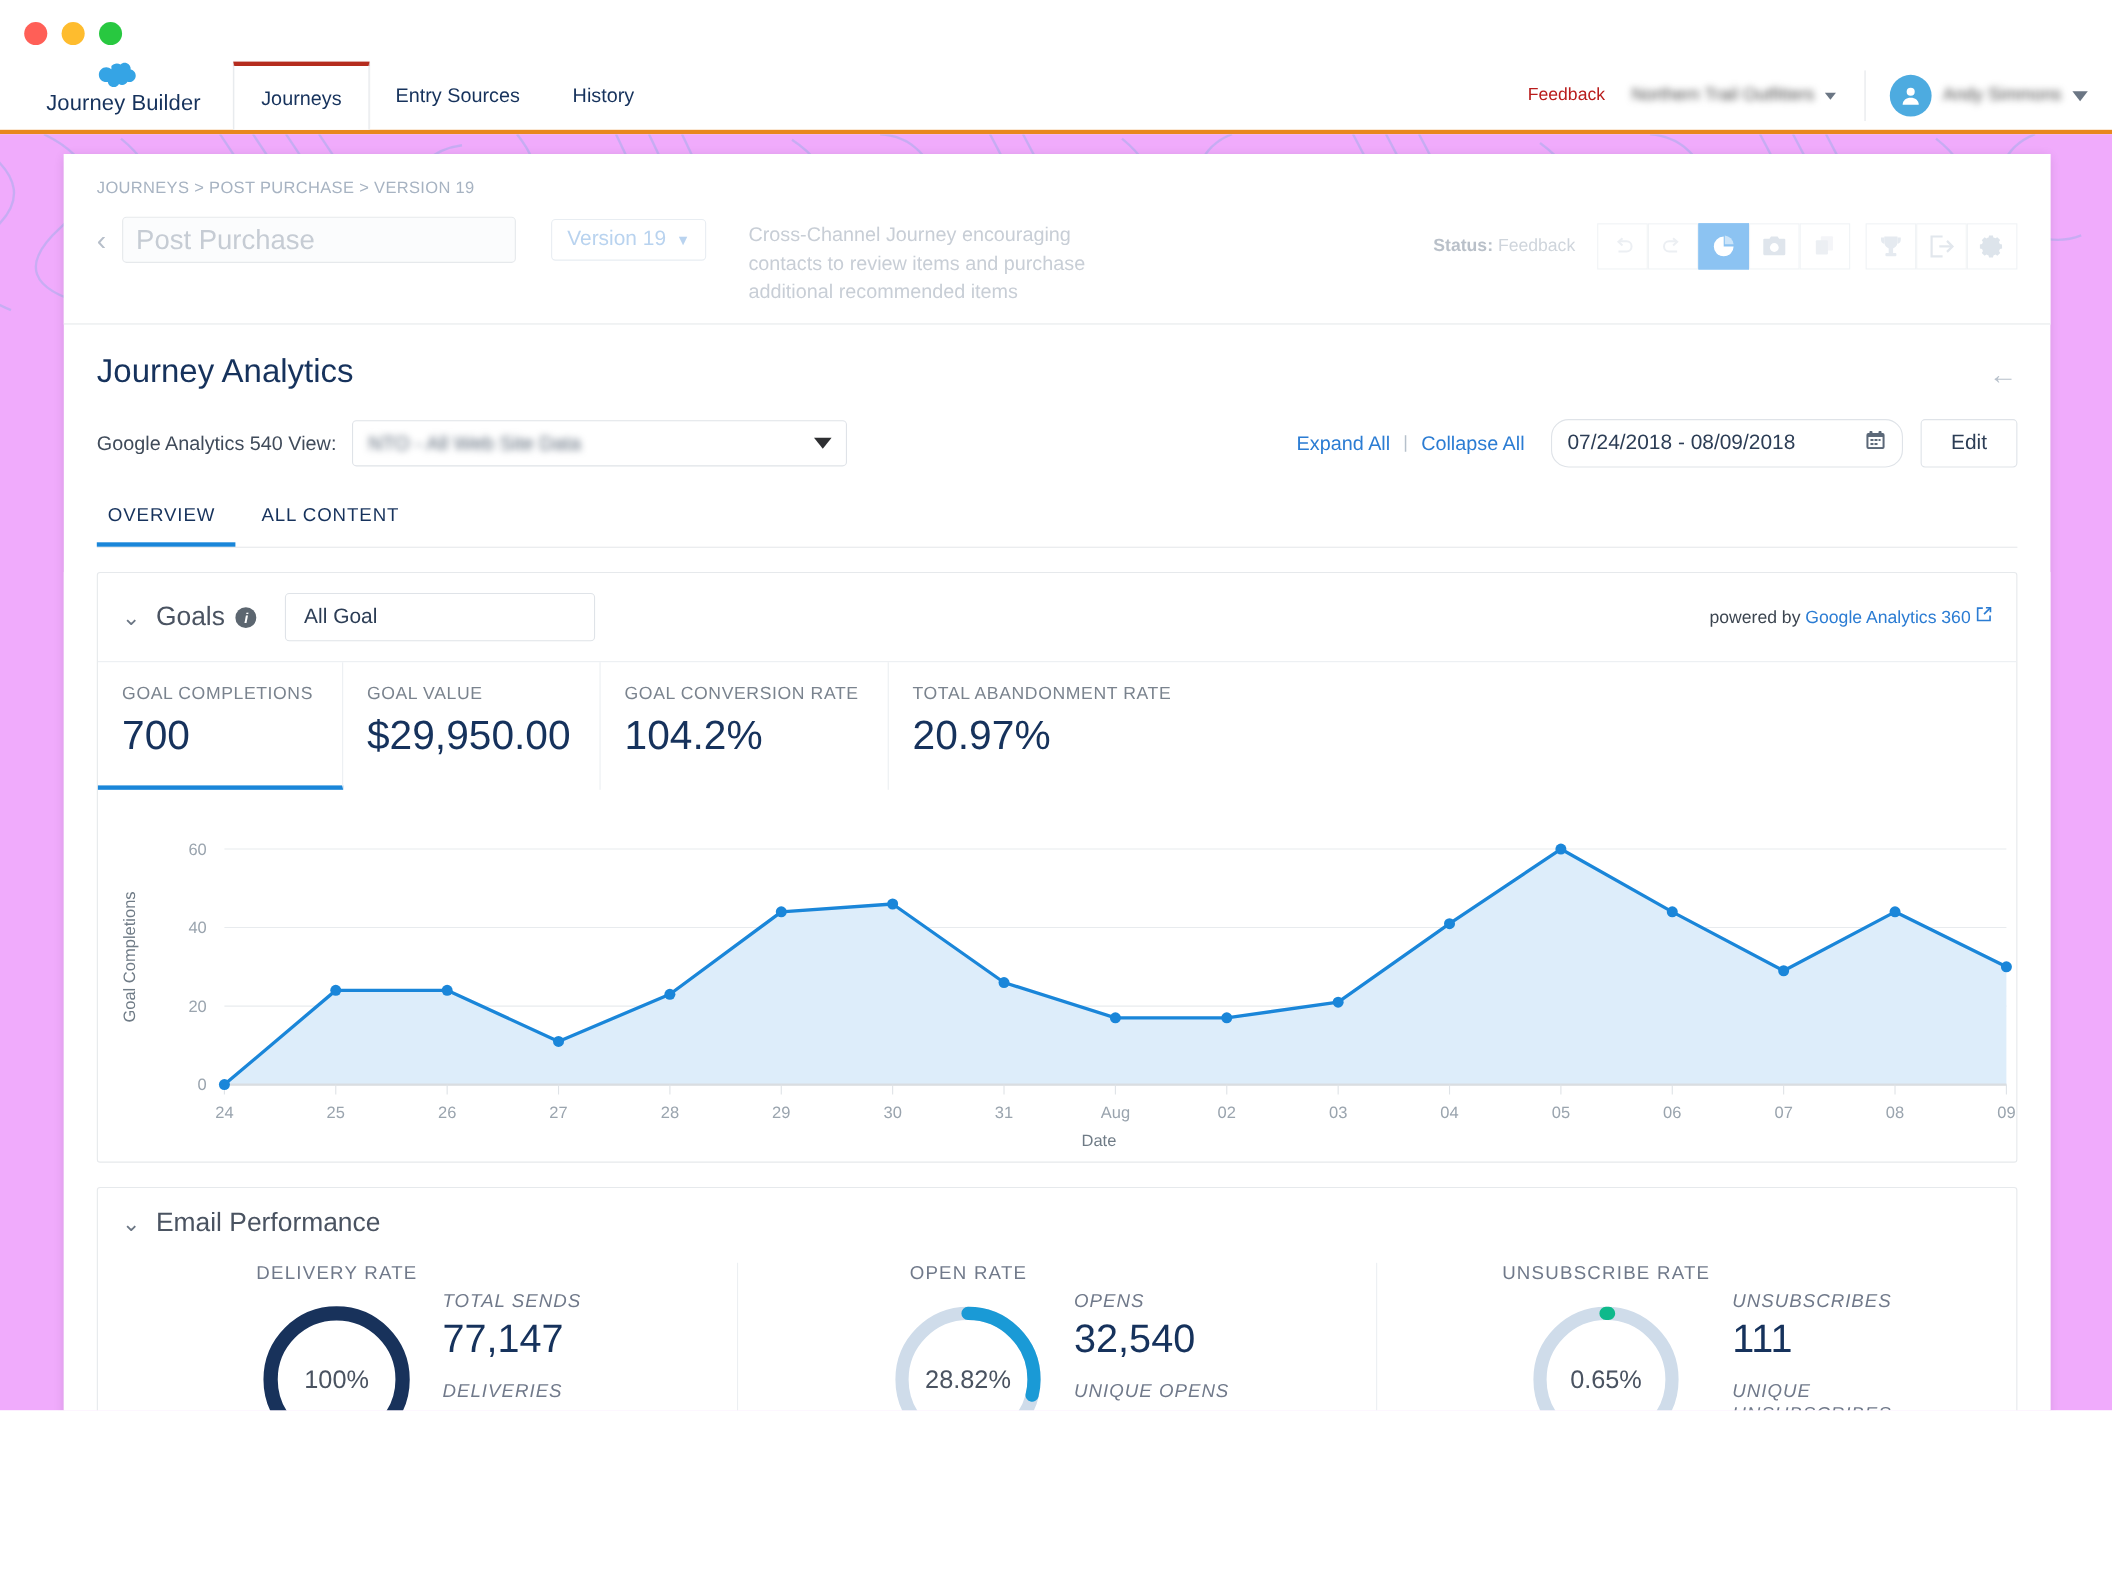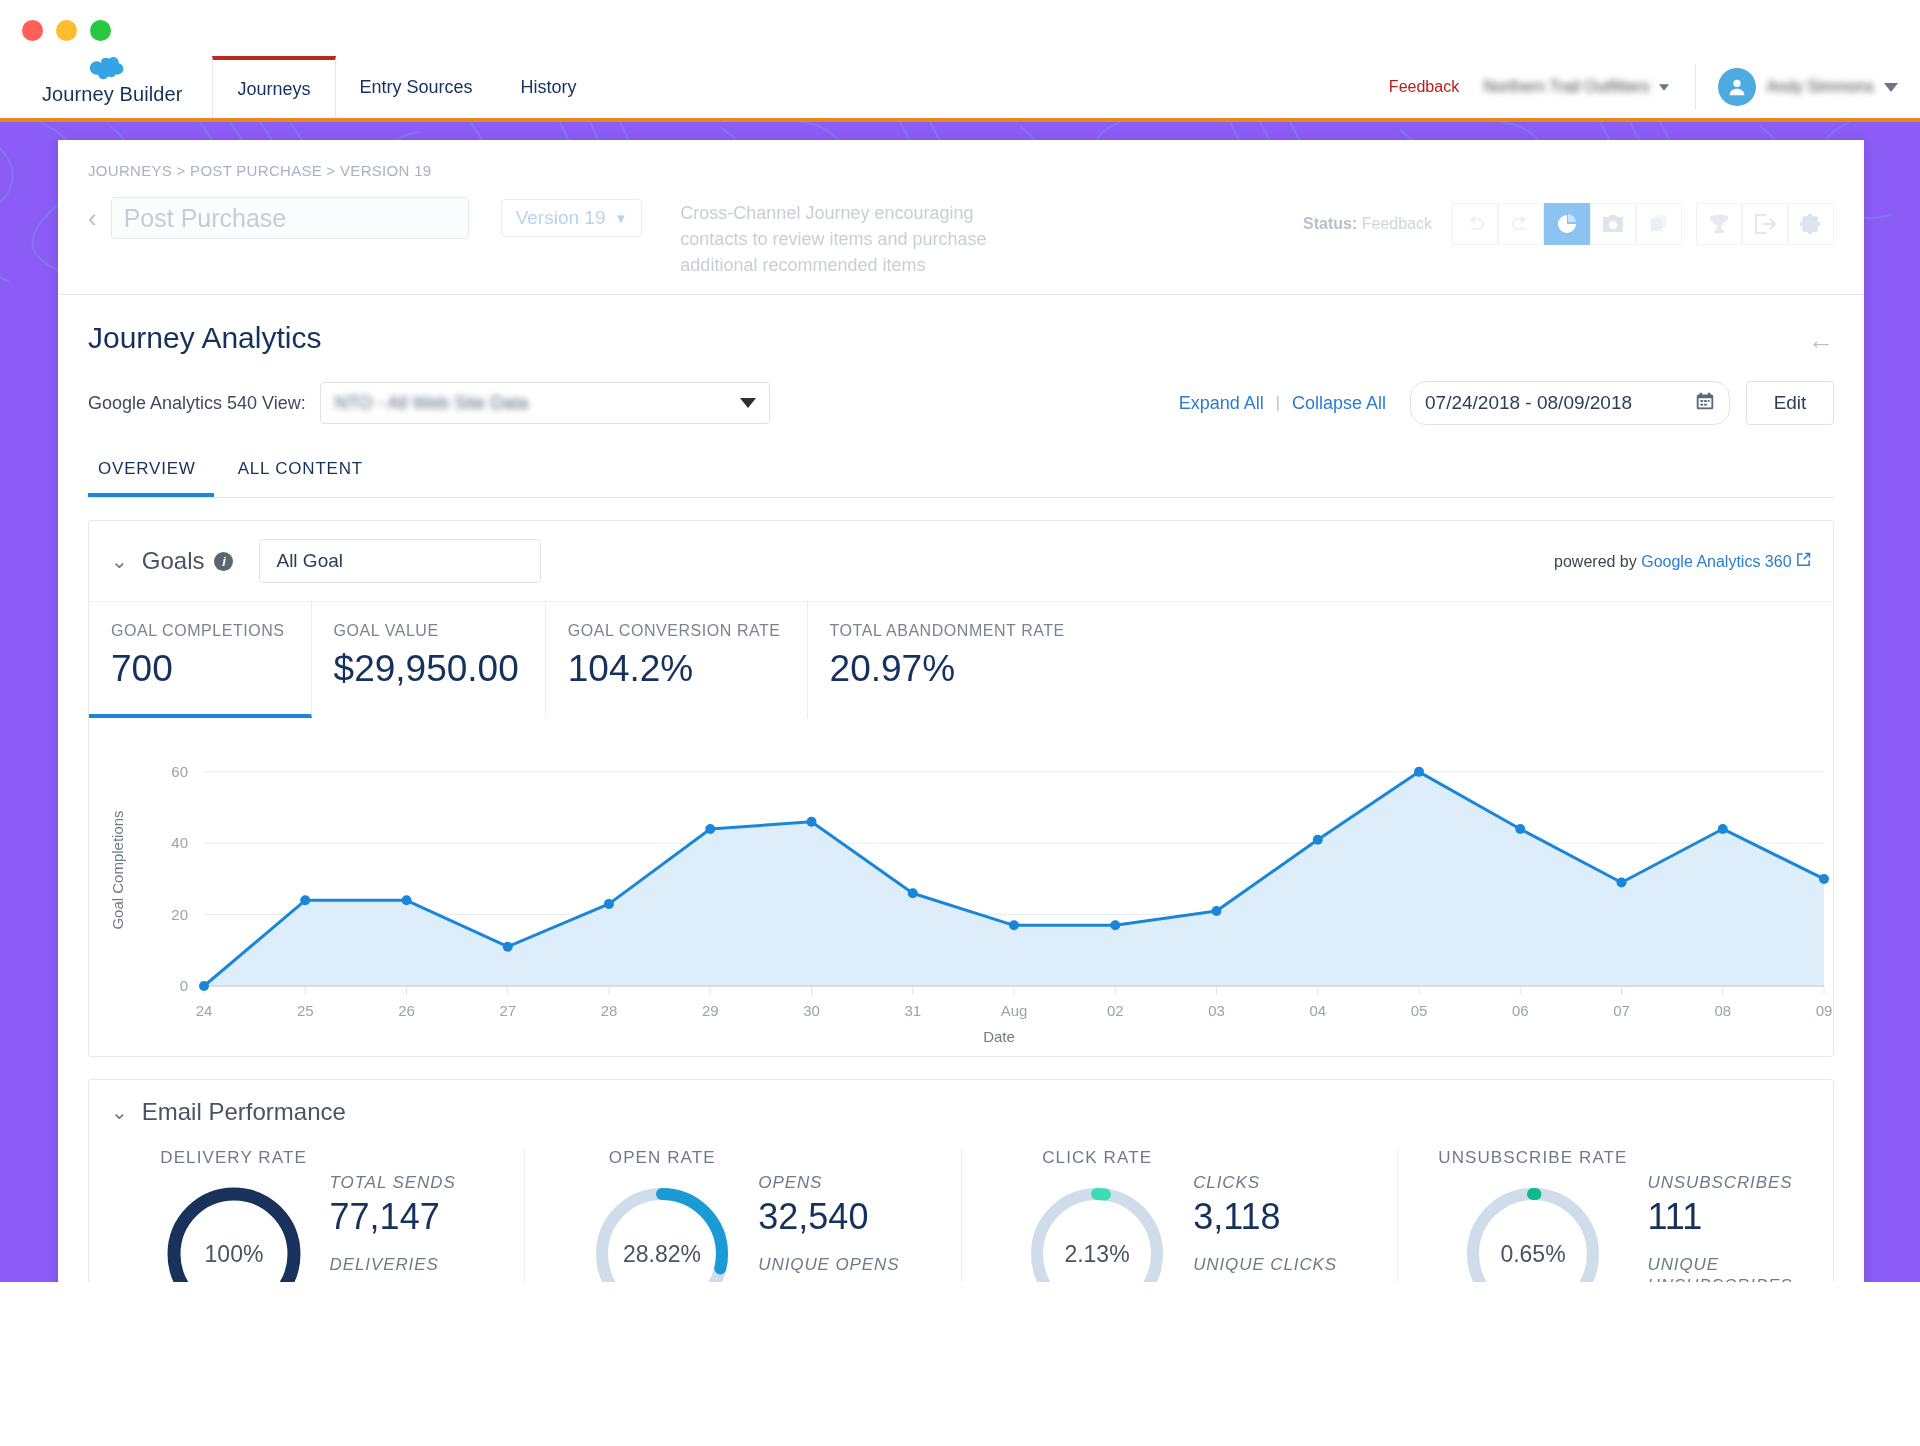--- a/index.html
+++ b/index.html
@@ -29,21 +29,21 @@
                    border-top:4px solid #b52c1e; height:62px; box-shadow:0 -1px 2px rgba(0,0,0,.04); z-index:3;}
   .appbar-right{ margin-left:auto; display:flex; align-items:center; height:62px; padding-right:22px; gap:20px;}
   .feedback{ font-size:16px; color:#b91c1c; cursor:pointer;}
   .blurtext{ color:#4a4a4a; filter:blur(3.2px); font-size:16px; white-space:nowrap;}
   .orgchip{ display:flex; align-items:center; gap:8px; padding:0 4px;}
   .usrchip{ display:flex; align-items:center; gap:10px; border-left:1px solid #e3e6ea; padding-left:22px; height:46px;}
   .avatar{ width:38px; height:38px; border-radius:50%; background:#4dabe0; display:flex; align-items:center; justify-content:center;}
   .caret{ width:0;height:0;border-left:7px solid transparent;border-right:7px solid transparent;border-top:9px solid #6b7684;}
 
   
-  .band{ position:relative; height:1160px; background:#8b5cf6; overflow:hidden;}
+  .band{ position:relative; height:1160px; background:#f0abfc; overflow:hidden;}
   .band svg.pattern{ position:absolute; inset:0; opacity:.38;}
 
   
   .card{ position:absolute; left:58px; top:18px; width:1806px; background:#fff; box-shadow:0 2px 10px rgba(0,0,0,.12);}
 
   
   .jheader{ padding:22px 30px 16px 30px; border-bottom:1px solid #e6e9ec; background:#fff;}
   .crumb{ font-size:15px; color:#a7b3c2; letter-spacing:.3px;}
   .jrow{ display:flex; align-items:flex-start; margin-top:18px;}
   .backarrow{ font-size:26px; color:#b7bfca; margin:6px 14px 0 0; cursor:pointer;}
@@ -448,36 +448,20 @@
                 </div>
                 <div class="statcol">
                   <div class="stat-label" style="white-space: pre-line;">OPENS</div>
                   <div class="stat-value">32,540</div>
                   <div class="stat-label" style="white-space: pre-line;">UNIQUE OPENS</div>
                   <div class="stat-value">32,523</div>
                 </div>
               </div>
               <div class="ecell">
                 <div class="donutcol">
-                  <div class="donut-label">CLICK RATE</div>
-                  <div><svg width="152" height="152" viewBox="0 0 152 152">
-      <circle cx="76" cy="76" r="60" fill="none" stroke="#cfdcea" stroke-width="12"></circle>
-      <circle cx="76" cy="76" r="60" fill="none" stroke="#3ddcb4" stroke-width="12" stroke-dasharray="8.03 368.96" stroke-linecap="round" transform="rotate(-90 76 76)"></circle>
-      <text x="76" y="84" text-anchor="middle" class="donut-pct">2.13%</text>
-    </svg></div>
-                </div>
-                <div class="statcol">
-                  <div class="stat-label" style="white-space: pre-line;">CLICKS</div>
-                  <div class="stat-value">3,118</div>
-                  <div class="stat-label" style="white-space: pre-line;">UNIQUE CLICKS</div>
-                  <div class="stat-value">1,661</div>
-                </div>
-              </div>
-              <div class="ecell">
-                <div class="donutcol">
                   <div class="donut-label">UNSUBSCRIBE RATE</div>
                   <div><svg width="152" height="152" viewBox="0 0 152 152">
       <circle cx="76" cy="76" r="60" fill="none" stroke="#cfdcea" stroke-width="12"></circle>
       <circle cx="76" cy="76" r="60" fill="none" stroke="#0fb98b" stroke-width="12" stroke-dasharray="2.45 374.54" stroke-linecap="round" transform="rotate(-90 76 76)"></circle>
       <text x="76" y="84" text-anchor="middle" class="donut-pct">0.65%</text>
     </svg></div>
                 </div>
                 <div class="statcol">
                   <div class="stat-label" style="white-space: pre-line;">UNSUBSCRIBES</div>
                   <div class="stat-value">111</div>

